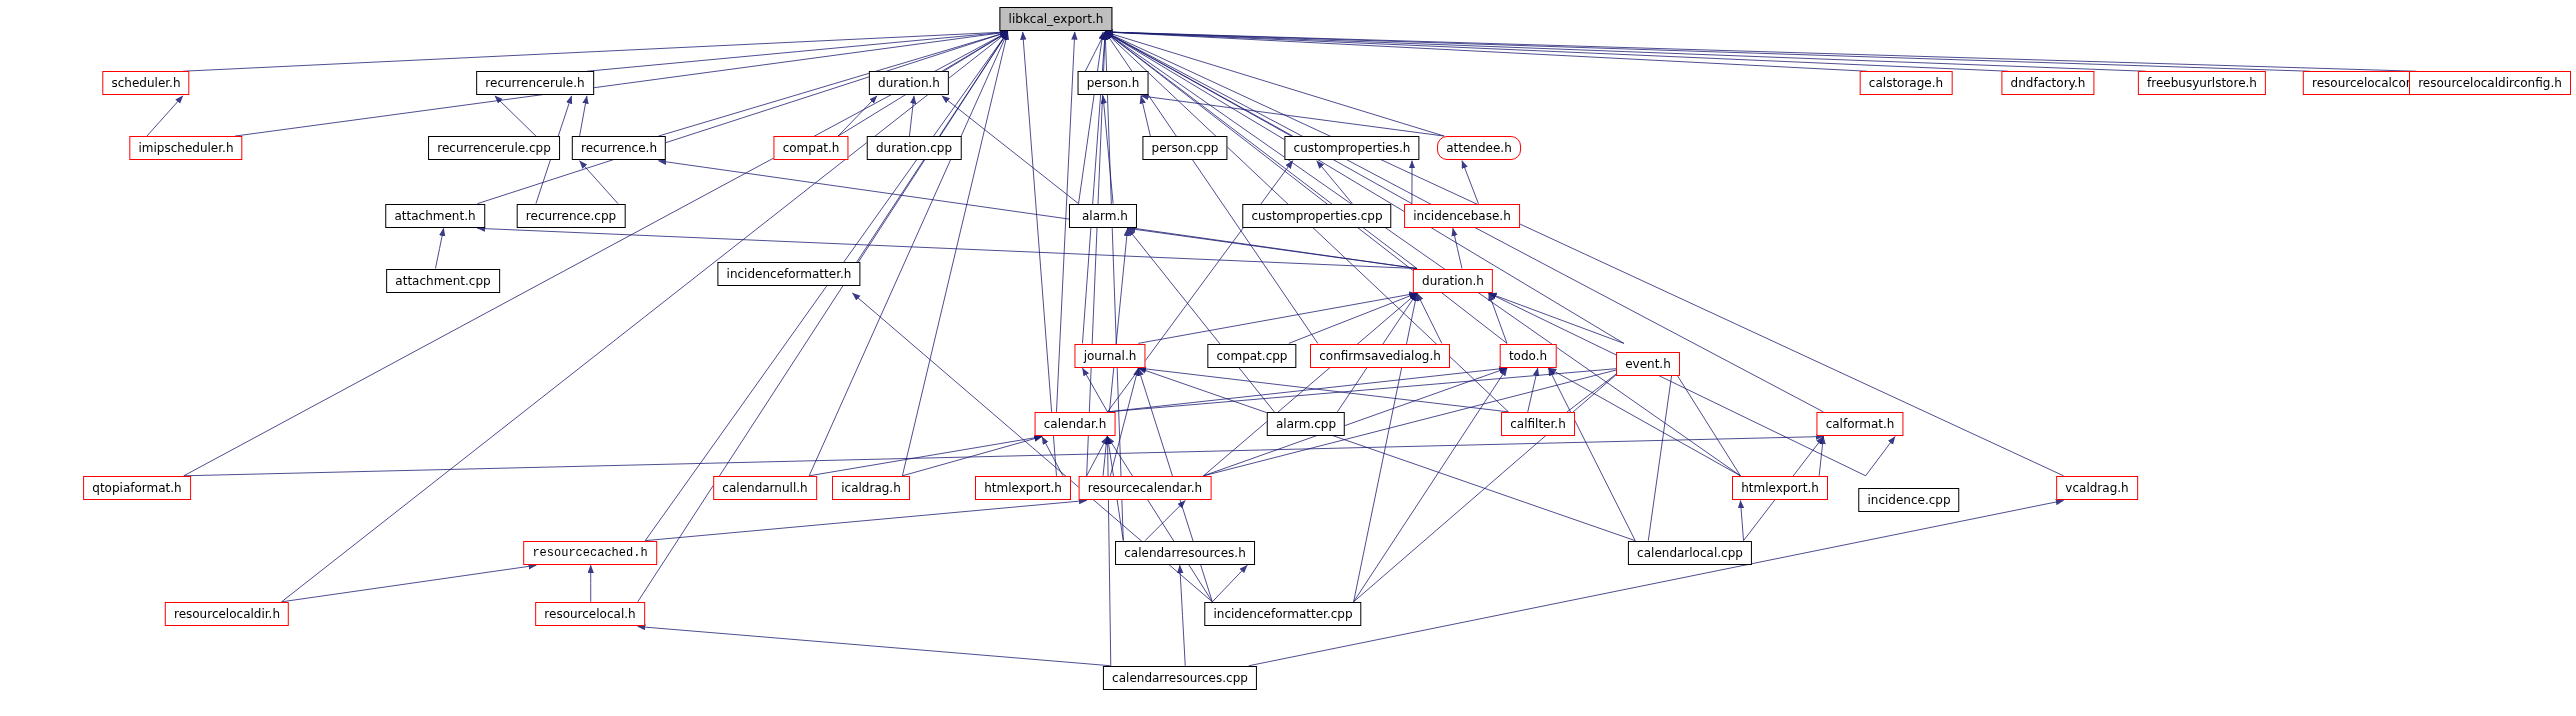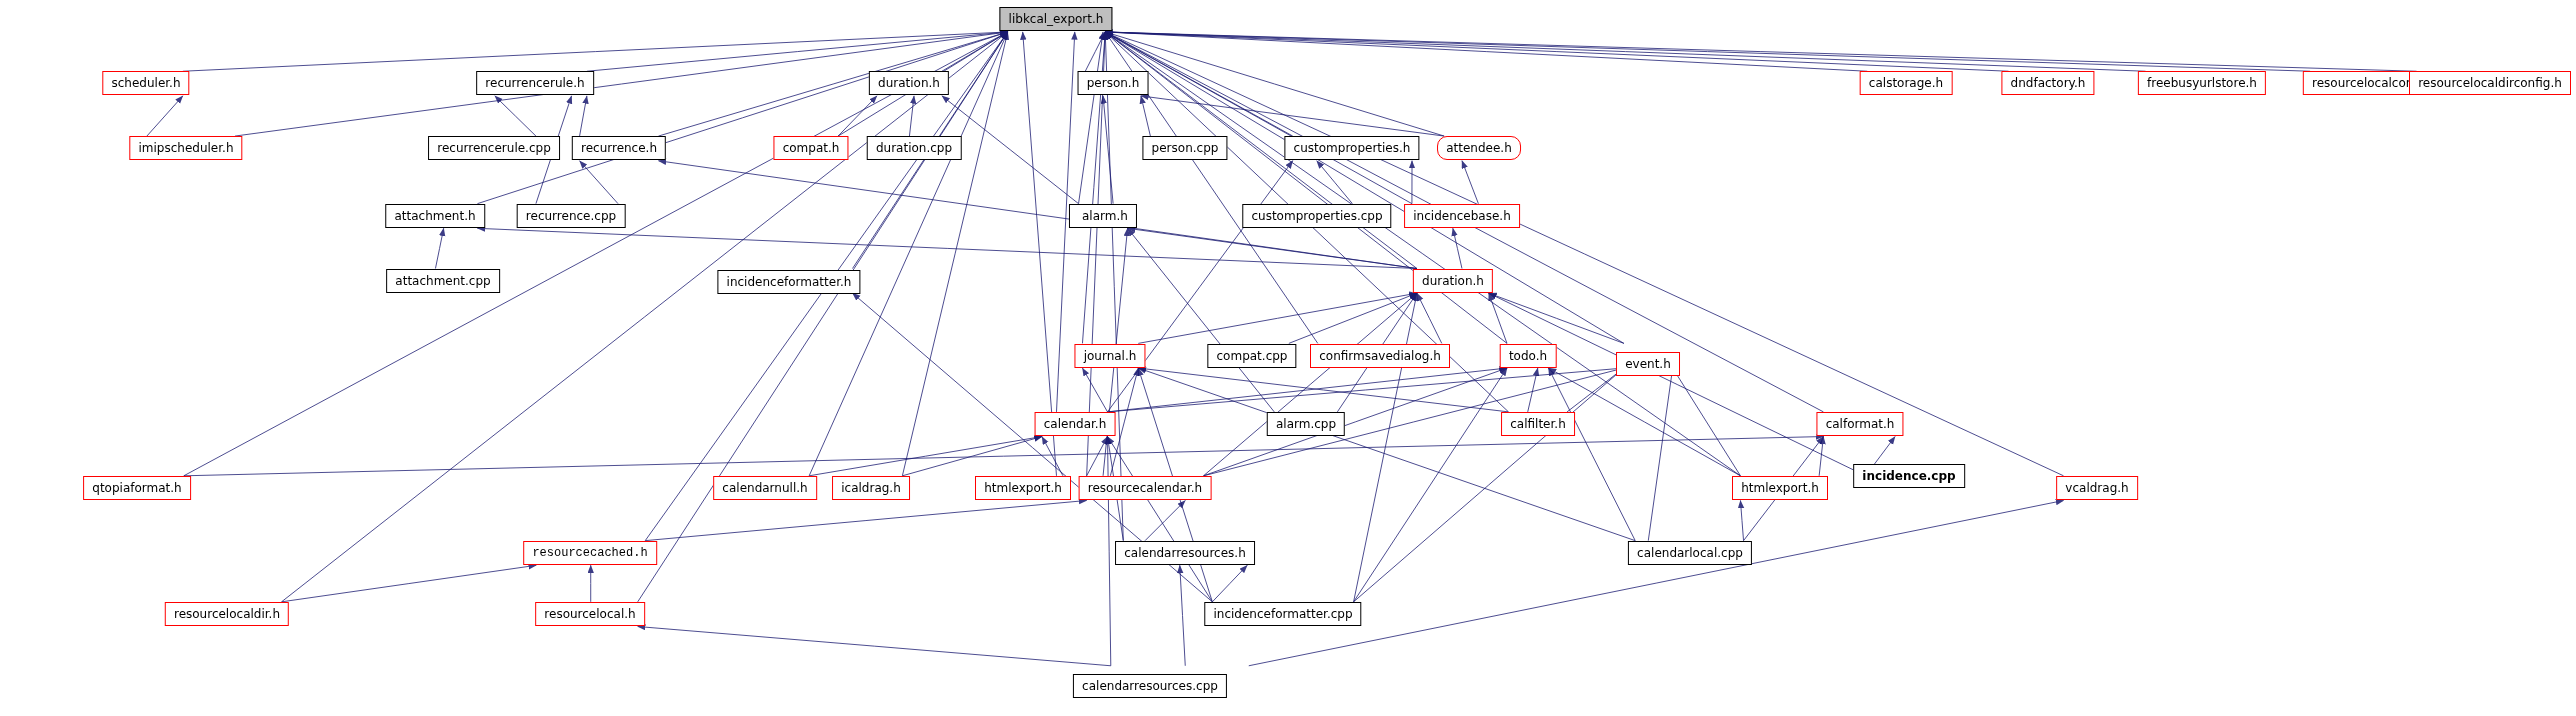--- a/index.html
+++ b/index.html
@@ -197,41 +197,41 @@
       <div class="node " style="left: 914px; top: 136px;">duration.cpp</div>
       <div class="node " style="left: 1185px; top: 136px;">person.cpp</div>
       <div class="node " style="left: 1352px; top: 136px;">customproperties.h</div>
       <div class="node red" style="left: 1479px; top: 136px; border-radius: 10px;">attendee.h</div>
       <div class="node " style="left: 435px; top: 204px;">attachment.h</div>
       <div class="node " style="left: 571px; top: 204px;">recurrence.cpp</div>
       <div class="node " style="left: 1103px; top: 204px; padding-left: 12px;">alarm.h</div>
       <div class="node " style="left: 1317px; top: 204px;">customproperties.cpp</div>
       <div class="node red" style="left: 1462px; top: 204px;">incidencebase.h</div>
       <div class="node " style="left: 443px; top: 269px;">attachment.cpp</div>
-      <div class="node " style="left: 789px; top: 270px;">incidenceformatter.h</div>
+      <div class="node " style="left: 789px; top: 262px;">incidenceformatter.h</div>
       <div class="node red" style="left: 1453px; top: 269px;">duration.h</div>
       <div class="node red" style="left: 1110px; top: 344px;">journal.h</div>
       <div class="node " style="left: 1252px; top: 344px;">compat.cpp</div>
       <div class="node red" style="left: 1380px; top: 344px;">confirmsavedialog.h</div>
       <div class="node red" style="left: 1528px; top: 344px;">todo.h</div>
       <div class="node red" style="left: 1648px; top: 352px;">event.h</div>
       <div class="node red" style="left: 1075px; top: 412px;">calendar.h</div>
       <div class="node " style="left: 1306px; top: 412px;">alarm.cpp</div>
       <div class="node red" style="left: 1538px; top: 412px;">calfilter.h</div>
       <div class="node red" style="left: 1860px; top: 412px;">calformat.h</div>
       <div class="node red" style="left: 137px; top: 476px;">qtopiaformat.h</div>
       <div class="node red" style="left: 765px; top: 476px;">calendarnull.h</div>
       <div class="node red" style="left: 871px; top: 476px;">icaldrag.h</div>
       <div class="node red" style="left: 1023px; top: 476px;">htmlexport.h</div>
       <div class="node red" style="left: 1145px; top: 476px;">resourcecalendar.h</div>
       <div class="node red" style="left: 1780px; top: 476px;">htmlexport.h</div>
-      <div class="node " style="left: 1909px; top: 464px; font-weight: bold;">incidence.cpp</div>
+      <div class="node " style="left: 1909px; top: 488px;">incidence.cpp</div>
       <div class="node red" style="left: 2097px; top: 476px;">vcaldrag.h</div>
       <div class="node red" style="left: 590px; top: 541px; font-family: Liberation Mono, monospace;">resourcecached.h</div>
       <div class="node " style="left: 1185px; top: 541px;">calendarresources.h</div>
       <div class="node " style="left: 1690px; top: 541px;">calendarlocal.cpp</div>
       <div class="node red" style="left: 227px; top: 602px;">resourcelocaldir.h</div>
       <div class="node red" style="left: 590px; top: 602px;">resourcelocal.h</div>
       <div class="node " style="left: 1283px; top: 602px;">incidenceformatter.cpp</div>
-      <div class="node " style="left: 1150px; top: 666px; margin-top: 8px;">calendarresources.cpp</div>
+      <div class="node " style="left: 1180px; top: 666px;">calendarresources.cpp</div>
     </div>
 </div>
 
 
 </body></html>

